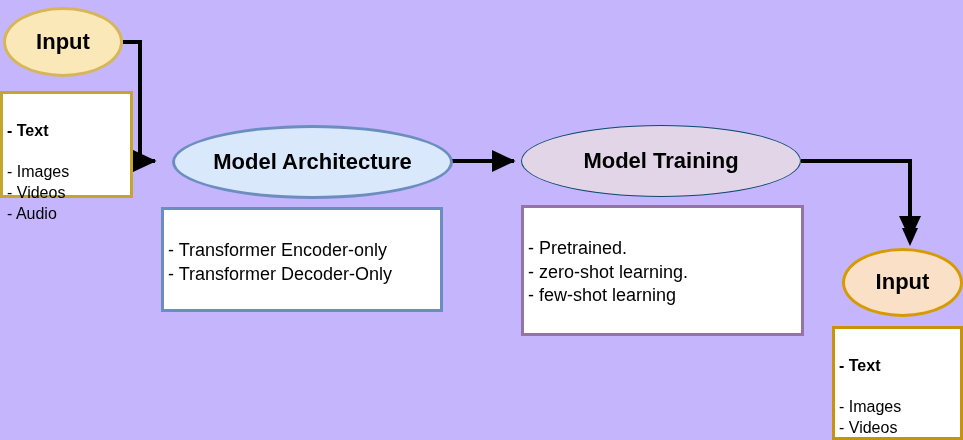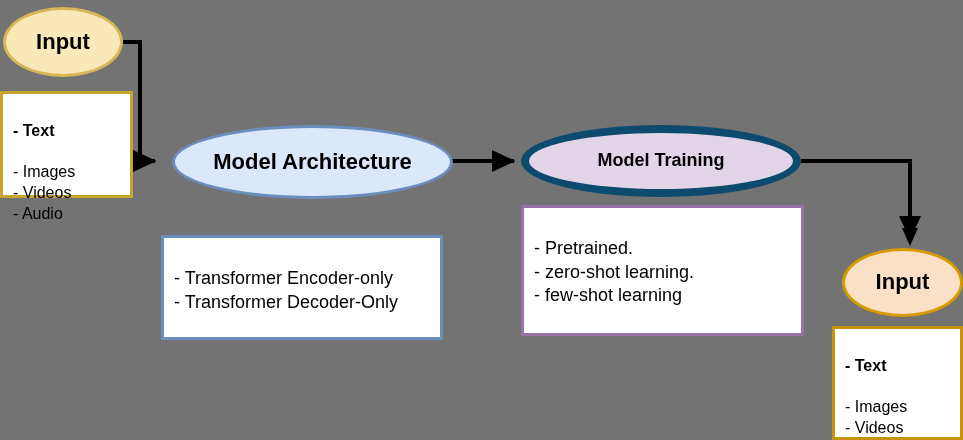--- a/index.html
+++ b/index.html
@@ -7,21 +7,21 @@
     padding: 0;
     background: #ffffff;
   }
   body {
     font-family: "Liberation Sans", sans-serif;
   }
   #canvas {
     position: relative;
     width: 963px;
     height: 440px;
-    background: #737373;
+    background: #c4b5fd;
     overflow: hidden;
   }
   .svg-layer {
     position: absolute;
     left: 0;
     top: 0;
     width: 963px;
     height: 440px;
   }
   .node-ellipse {
@@ -34,21 +34,21 @@
     font-weight: bold;
     color: #000000;
     text-align: center;
     line-height: 1.1;
   }
   .note-box {
     position: absolute;
     box-sizing: border-box;
     background: #ffffff;
     color: #000000;
-    padding: 6px 8px 6px 10px;
+    padding: 6px 8px 6px 4px;
     line-height: 1.30;
     white-space: pre-line;
   }
   .note-box .lead {
     font-weight: bold;
   }
 
   
   #input-ellipse {
     left: 3px; top: 7px; width: 120px; height: 70px;
@@ -67,28 +67,27 @@
     left: 172px; top: 125px; width: 281px; height: 74px;
     background: #dae8fc;
     border: 3px solid #6c8ebf;
     font-size: 22px;
   }
   
   #arch-note {
     left: 161px; top: 207px; width: 282px; height: 105px;
     border: 3px solid #6c8ebf;
     font-size: 18px;
-    margin-top: 28px;
   }
   
   #train-ellipse {
     left: 521px; top: 125px; width: 280px; height: 72px;
     background: #e1d5e7;
-    border: 8px solid #0c4a6e;
-    font-size: 18px;
+    border: 1px solid #0c4a6e;
+    font-size: 22px;
   }
   
   #train-note {
     left: 521px; top: 205px; width: 283px; height: 131px;
     border: 3px solid #9673a6;
     font-size: 18px;
   }
   
   #output-ellipse {
     left: 842px; top: 248px; width: 121px; height: 69px;

